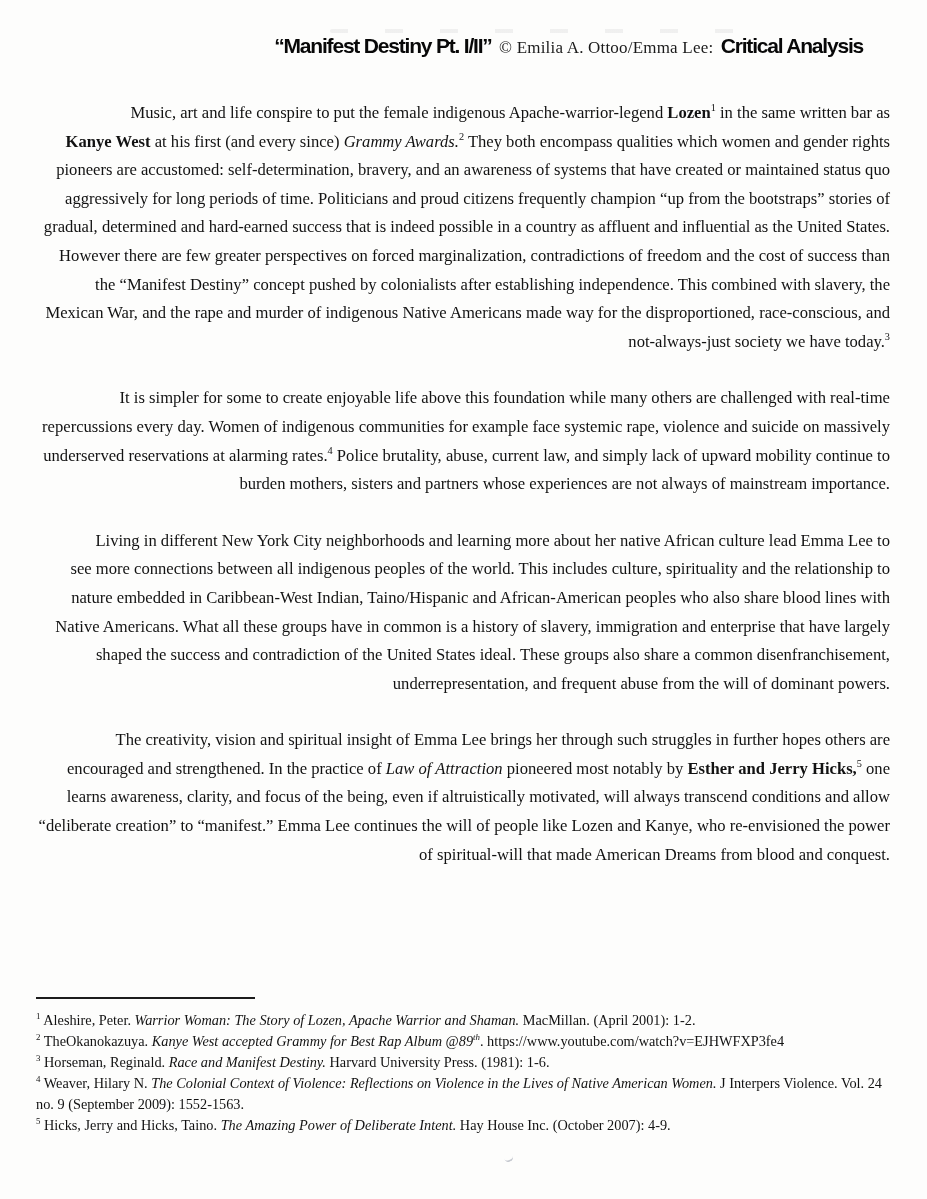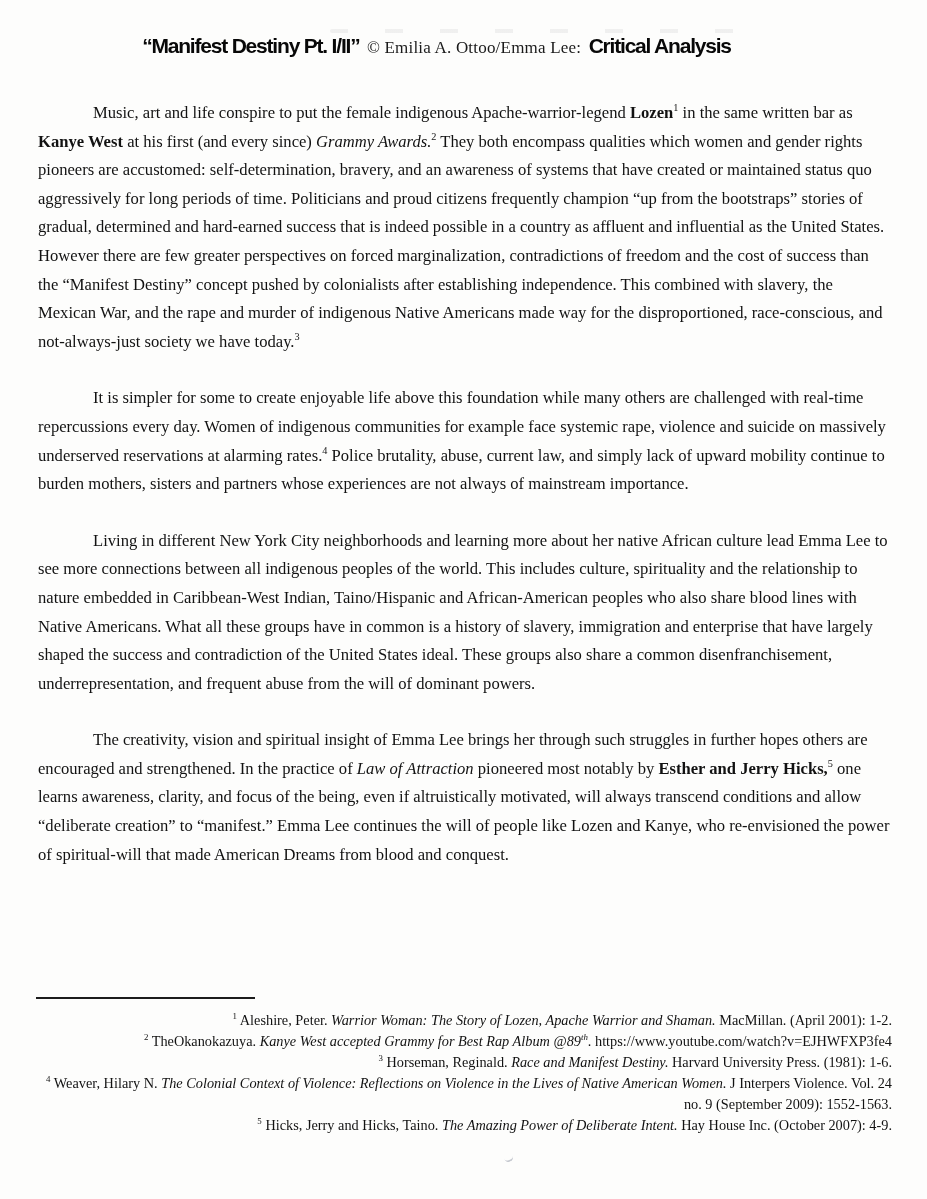--- a/index.html
+++ b/index.html
@@ -13,21 +13,21 @@
     font-family: "Liberation Serif", serif;
     color: #141414;
   }
 
   
   .doc-header {
     position: absolute;
     top: 34px;
     left: 10px;
     right: 64px;
-    text-align: center;
+    text-align: right;
     white-space: nowrap;
   }
   .headline-bold {
     font-family: "Liberation Sans", sans-serif;
     font-weight: bold;
     font-size: 21px;
     letter-spacing: -1.2px;
     color: #080808;
   }
   .headline-byline {
@@ -43,21 +43,21 @@
     position: absolute;
     top: 99px;
     left: 38px;
     width: 852px;
   }
   .body-para {
     margin: 0 0 28px 0;
     text-indent: 55px;
     font-size: 16.6px;
     line-height: 28.6px;
-    text-align: left;
+    text-align: right;
     color: #121212;
   }
   .body-para sup, .fn sup {
     font-size: 0.62em;
     line-height: 0;
     vertical-align: super;
   }
   .b { font-weight: bold; }
   .i { font-style: italic; }
 
@@ -72,21 +72,20 @@
     width: 219px;
     height: 0;
     border-top: 2.5px solid #1c1c1c;
     margin: 0 0 11px 0;
   }
   .fn {
     font-size: 14.3px;
     line-height: 21px;
     margin: 0;
     color: #121212;
-    text-align: right;
   }
 
   
   .artifact-top {
     position: absolute;
     top: 29px;
     left: 330px;
     width: 420px;
     height: 4px;
     background: repeating-linear-gradient(90deg, rgba(120,120,125,0.20) 0 18px, rgba(255,255,255,0) 18px 55px);

